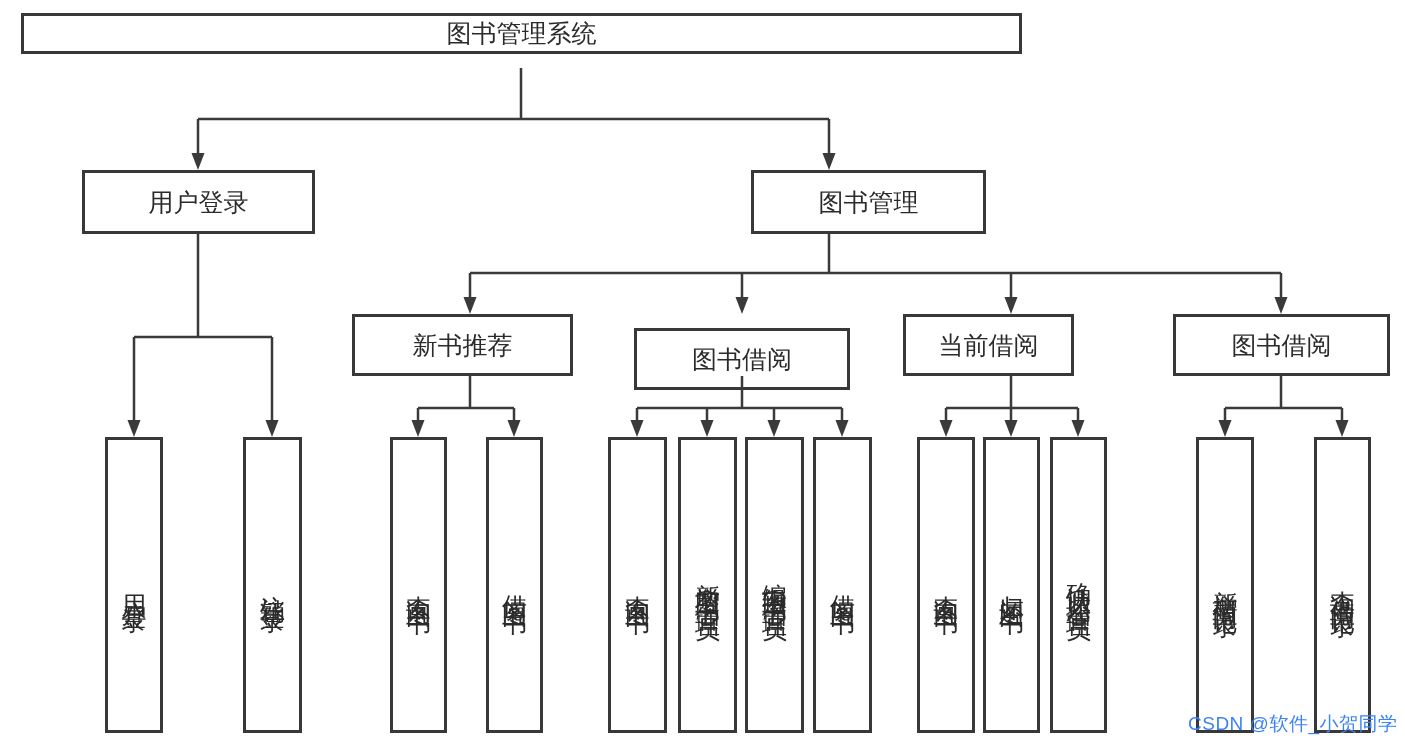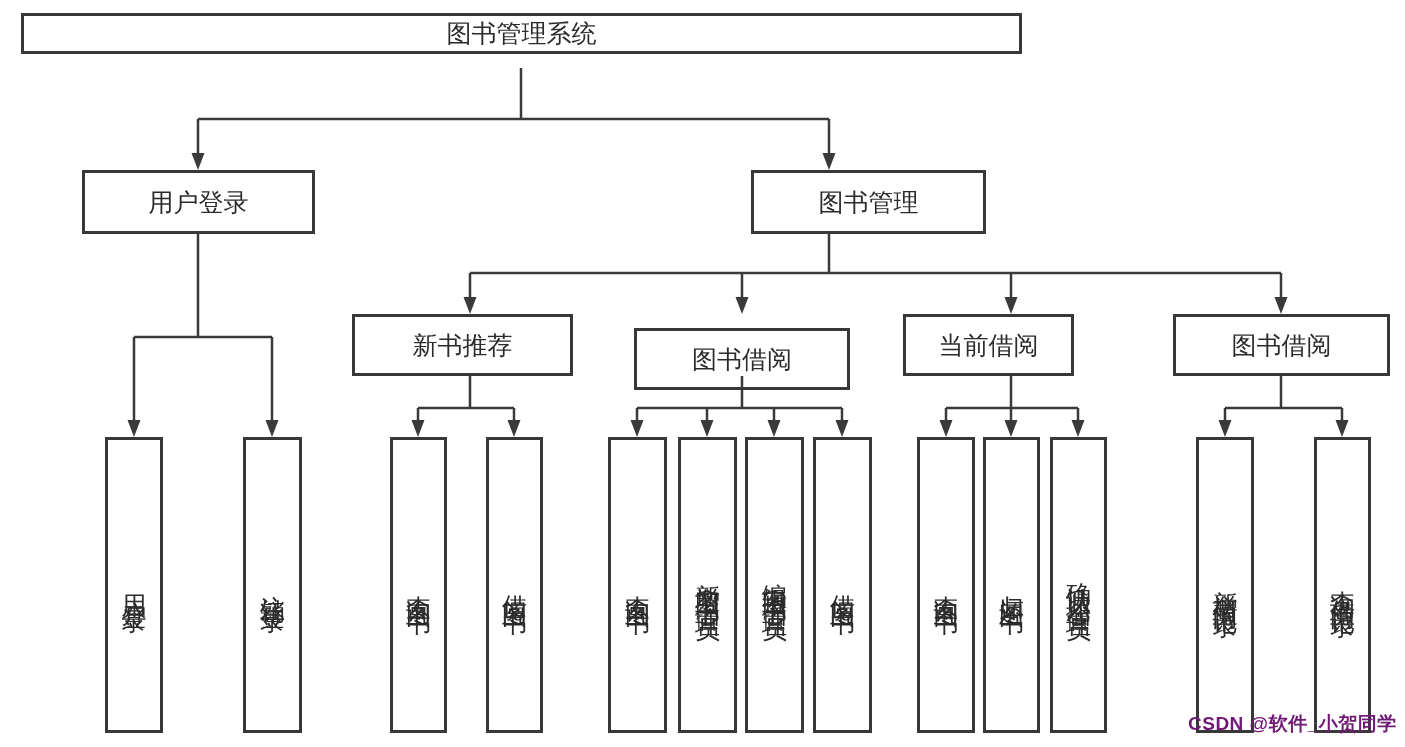--- a/index.html
+++ b/index.html
@@ -30,25 +30,24 @@
     white-space:normal;
   }
   .connectors{
     position:absolute;left:0;top:0;
     pointer-events:none;
   }
   .watermark{
     position:absolute;
     left:1188px;top:711px;
     font-size:19px;
-    color:#701a75;
+    color:#3b82f6;
     letter-spacing:0.5px;
     z-index:20;
     white-space:nowrap;
-    font-weight:bold;
   }
 </style>
 </head>
 <body>
 
 <div class="canvas">
 
   <div class="node" style="left:21px;top:13px;width:1001px;height:41px;">图书管理系统</div>
 
   <div class="node" style="left:82px;top:170px;width:233px;height:64px;">用户登录</div>

